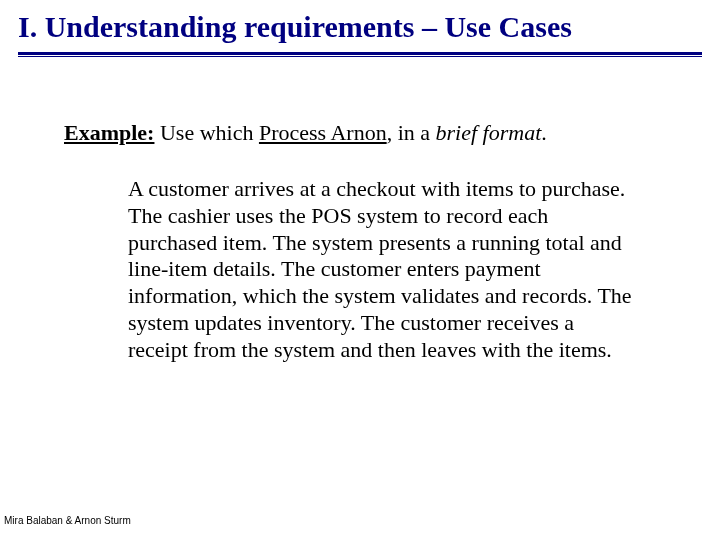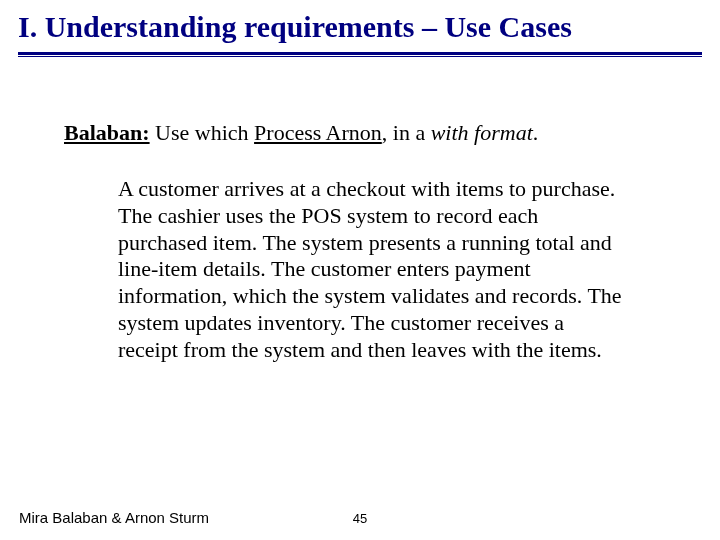--- a/index.html
+++ b/index.html
@@ -54,32 +54,32 @@
   }
   .example-line .ucname {
     text-decoration: underline;
   }
   .example-line .format {
     font-style: italic;
   }
   .body-text {
     position: absolute;
     top: 176px;
-    left: 118px;
+    left: 128px;
     width: 510px;
     font-size: 22px;
     line-height: 1.22;
     color: #000;
   }
   .footer-left {
     position: absolute;
-    left: 19px;
+    left: 4px;
     bottom: 14px;
     font-family: Arial, Helvetica, sans-serif;
-    font-size: 15px;
+    font-size: 10px;
     color: #000;
   }
   .footer-center {
     position: absolute;
     bottom: 14px;
     left: 0;
     width: 720px;
     text-align: center;
     font-family: Arial, Helvetica, sans-serif;
     font-size: 13px;
@@ -88,21 +88,20 @@
 </style>
 </head>
 <body>
 
 <div class="slide">
 
   <div class="title">I. Understanding requirements – Use Cases</div>
   <div class="title-underline"></div>
 
   <div class="example-line">
-    <span class="label">Balaban:</span><span> Use which </span><span class="ucname">Process Arnon</span><span>, in a </span><span class="format">with format</span><span>.</span>
+    <span class="label">Example:</span><span> Use which </span><span class="ucname">Process Arnon</span><span>, in a </span><span class="format">brief format</span><span>.</span>
   </div>
 
   <div class="body-text">A customer arrives at a checkout with items to purchase. The cashier uses the POS system to record each purchased item. The system presents a running total and line-item details. The customer enters payment information, which the system validates and records. The system updates inventory. The customer receives a receipt from the system and then leaves with the items.</div>
 
   <div class="footer-left">Mira Balaban  &amp;  Arnon Sturm</div>
-  <div class="footer-center">45</div>
 
 </div>
 
 </body></html>

